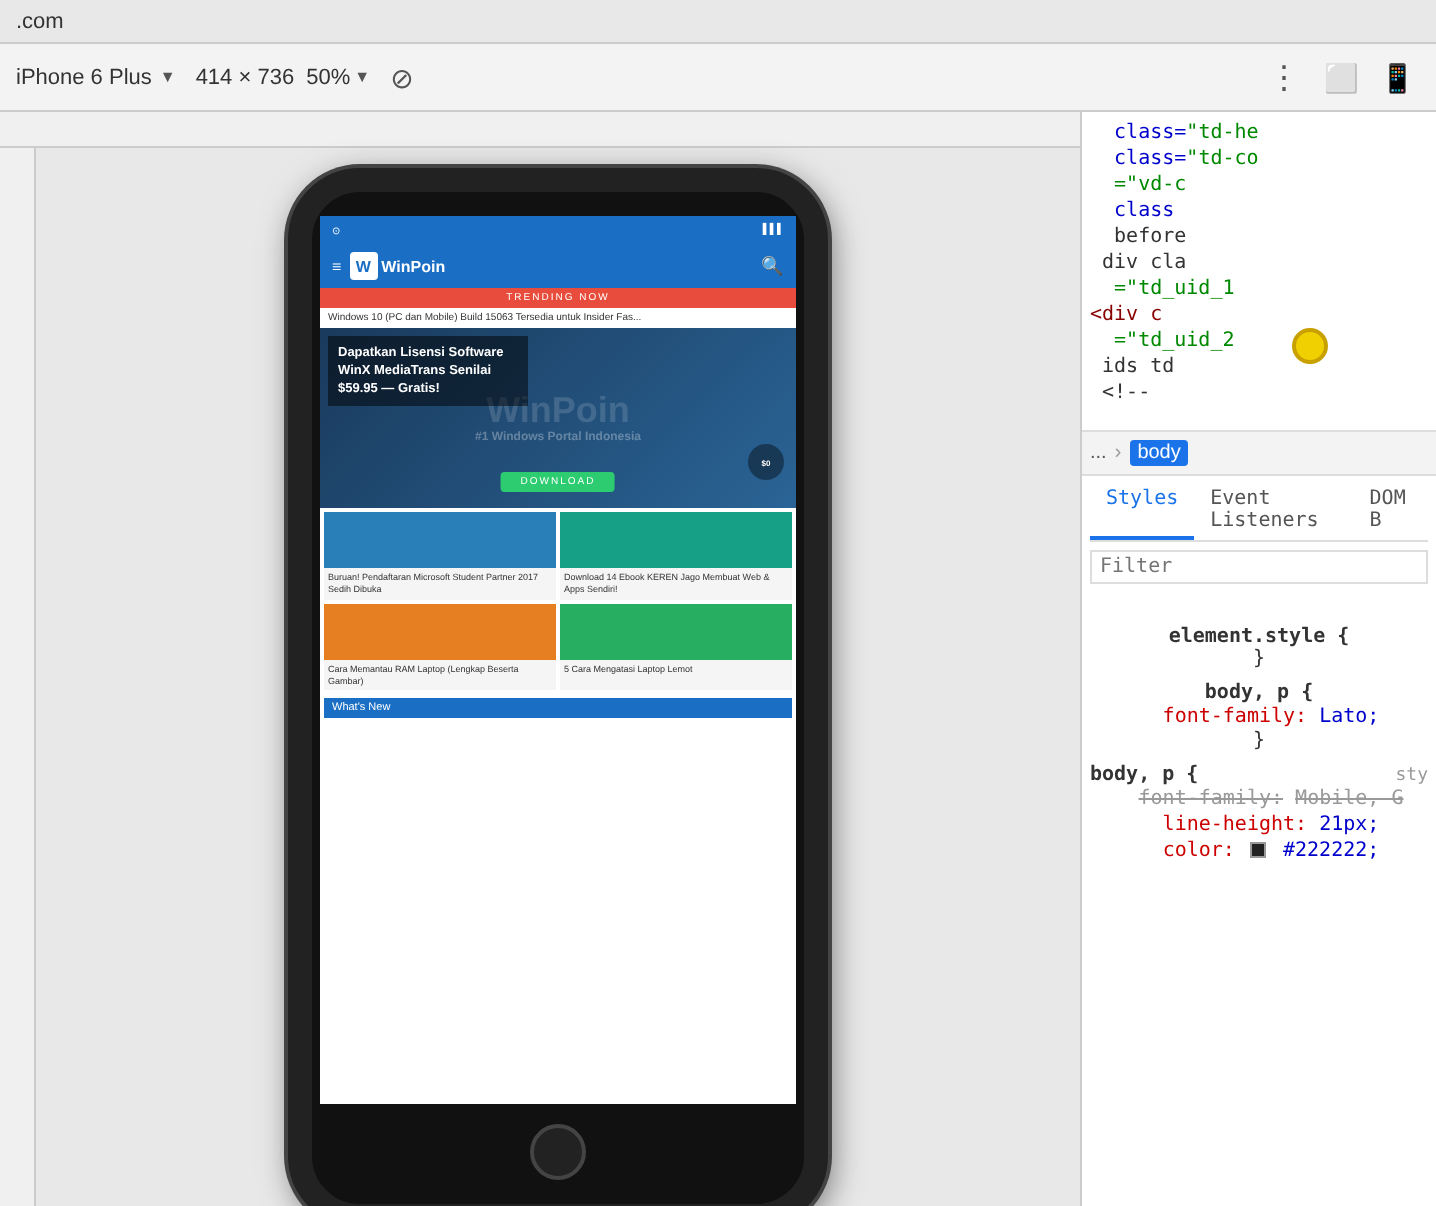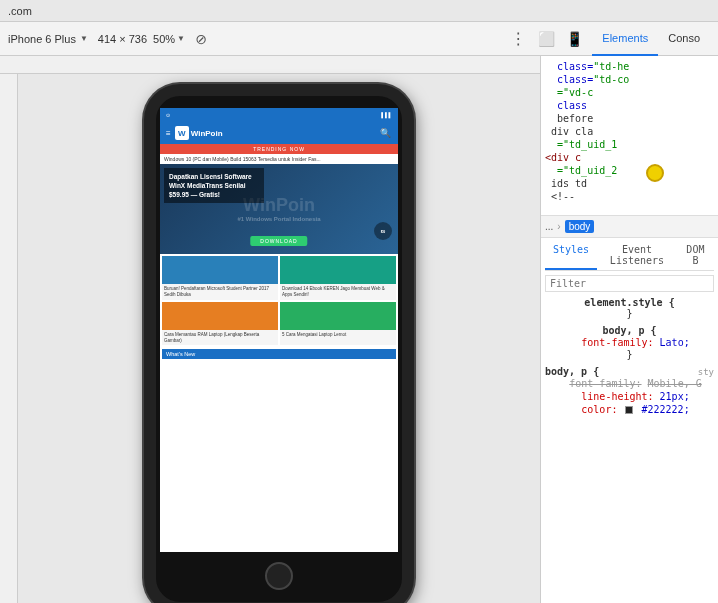--- a/index.html
+++ b/index.html
@@ -409,30 +409,29 @@
       border-bottom: 1px solid #ddd;
       margin-bottom: 4px;
     }
 
     .styles-tab {
       padding: 2px 8px;
       font-size: 10px;
       color: #555;
       cursor: pointer;
       border-bottom: 2px solid transparent;
-      text-align: center;
     }
 
     .styles-tab.active {
       color: #1a73e8;
       border-bottom-color: #1a73e8;
     }
 
     .filter-row {
-      margin-bottom: 5px;
+      margin-bottom: 21px;
     }
 
     .filter-input {
       width: 100%;
       border: 1px solid #ddd;
       padding: 2px 4px;
       font-size: 10px;
       font-family: monospace;
       color: #333;
     }
@@ -483,24 +482,20 @@
   </div>
   <div class="toolbar-spacer"></div>
   <div class="toolbar-dots">
     <span>⋮</span>
   </div>
   <div class="toolbar-icon-btn">
     <span>⬜</span>
   </div>
   <div class="toolbar-icon-btn">
     <span>📱</span>
-  </div>
-  <div class="devtools-tabs">
-    <div class="devtools-tab active">Elements</div>
-    <div class="devtools-tab">Conso</div>
   </div>
 </div>
 
 <div class="main-area">
 
   <div class="preview-area">
 
     <div class="ruler-h"></div>
 
     <div class="ruler-v"></div>

